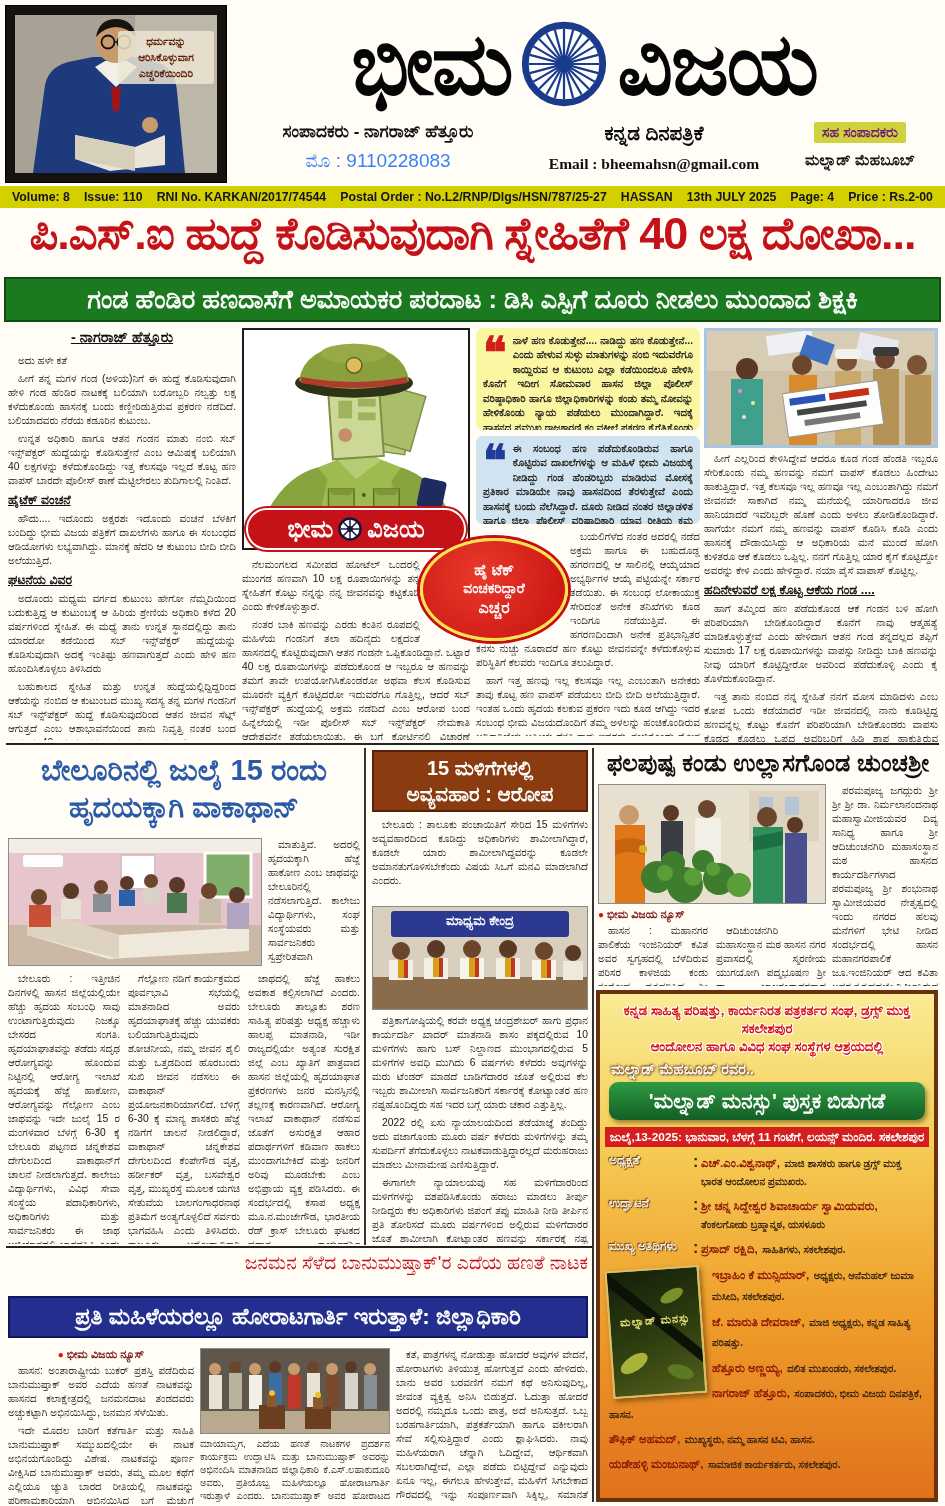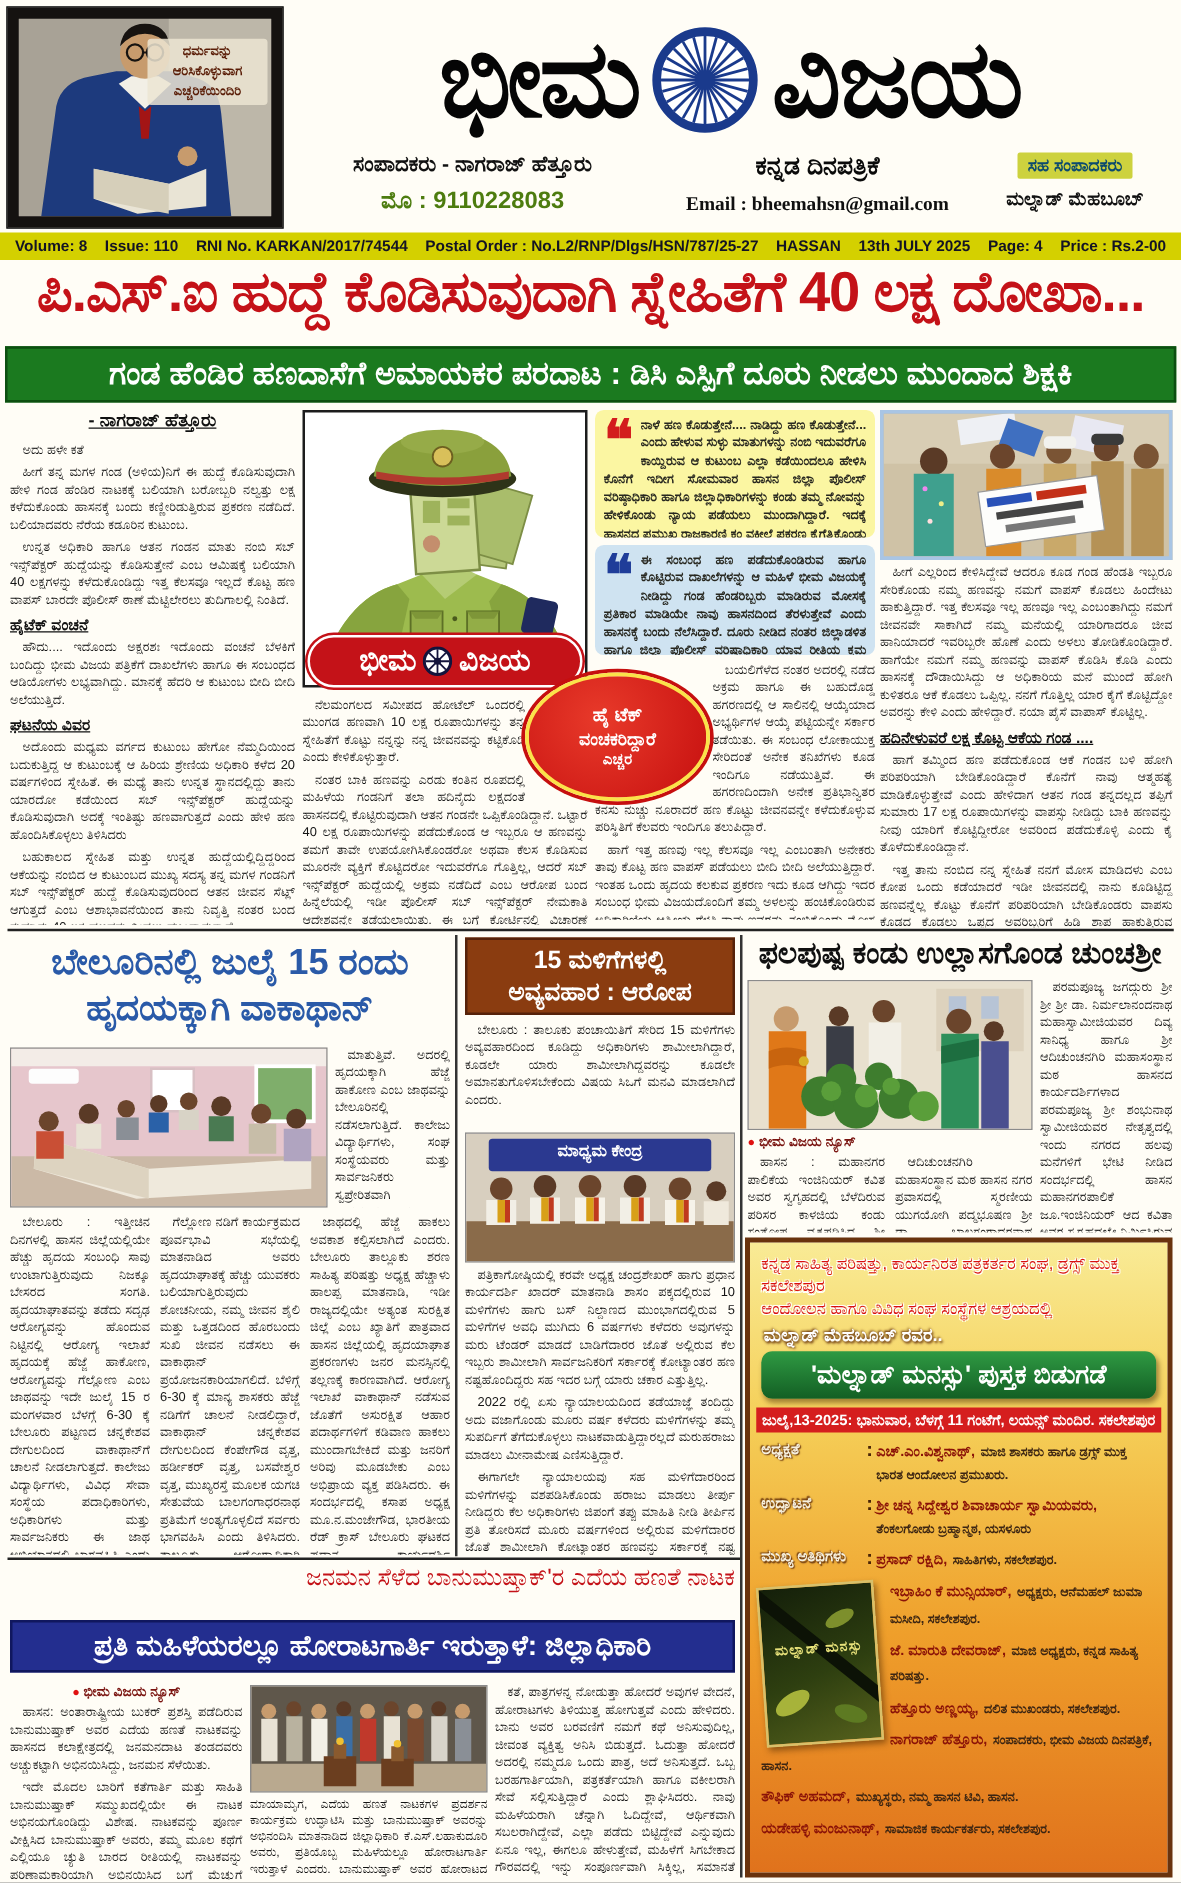--- a/index.html
+++ b/index.html
@@ -11,64 +11,64 @@
 .overflow{overflow:hidden}
 
 .photo-frame{left:6px;top:6px;width:220px;height:176px;border:9px solid #151210;background:#9a958b;box-shadow:inset 0 0 0 2px #3a332c,0 0 0 1px #000}
 .photo-frame svg{display:block;width:100%;height:100%}
 .frame-caption{position:absolute;right:3px;top:16px;width:96px;font-size:10.5px;font-weight:bold;color:#5a1d07;text-align:center;line-height:1.5;background:rgba(236,229,210,.85);padding:3px 2px;border-radius:3px}
 .mast-title{left:228px;top:8px;width:712px;height:112px;display:flex;align-items:center;justify-content:center;gap:10px}
 .mast-title .t{font-size:86px;font-weight:900;color:#050505;line-height:1;letter-spacing:-2px}
 .mast-sub{left:228px;top:122px;width:712px;display:flex;justify-content:space-between;align-items:flex-start}
 .ms-left{text-align:center;width:300px}
 .ms-left .ed{font-size:17px;font-weight:bold;color:#111}
-.ms-left .mo{font-size:19px;font-weight:bold;color:#4d7c0f;margin-top:8px}
+.ms-left .mo{font-size:19px;font-weight:normal;color:#3b82f6;margin-top:8px}
 .ms-center{text-align:center;width:230px}
 .ms-center .daily{font-size:20px;font-weight:900;color:#0a0a0a}
 .ms-center .email{font-size:15.5px;font-weight:bold;font-family:"Liberation Serif",serif;color:#101010;margin-top:10px}
 .ms-right{text-align:center;width:160px}
-.ms-right .lbl{display:inline-block;font-size:14px;font-weight:bold;background:#cdd23e;color:#0c4a6e;padding:2px 8px;border-radius:2px}
+.ms-right .lbl{display:inline-block;font-size:14px;font-weight:bold;background:#cdd23e;color:#701a75;padding:2px 8px;border-radius:2px}
 .ms-right .nm{font-size:15px;font-weight:900;color:#111;margin-top:8px}
 
 .info-bar{left:0;top:186px;width:945px;height:22px;background:#d4d000;display:flex;align-items:center;justify-content:space-between;padding:0 12px;font-size:12.3px;font-weight:bold;color:#131324;white-space:nowrap}
 
 .lead-head{left:0;top:211px;width:945px;text-align:center;color:#c41218;font-size:45px;font-weight:900;line-height:1.02;letter-spacing:-1px}
 .lead-strap{left:4px;top:277px;width:937px;height:45px;background:#1b7a1f;border:2px solid #0d4f10;color:#fff;display:flex;align-items:center;justify-content:center;font-size:25.5px;font-weight:900}
 .byline{font-size:14.5px;font-weight:bold;text-align:center;color:#111;margin-bottom:6px}
 .byline u{text-decoration:underline}
 .subhd{font-size:12.5px;font-weight:bold;text-align:left;text-decoration:underline;margin:3px 0;color:#111}
 .illus-box{left:242px;top:328px;width:228px;height:222px;border:2px solid #1c1c1c;background:#fff}
 .illus-box svg{display:block;width:100%;height:100%}
 .logo-pill{left:246px;top:508px;width:220px;height:42px;background:#c41218;border-radius:21px;border:2px solid #fff;box-shadow:0 0 0 2px #c41218;display:flex;align-items:center;justify-content:center;gap:5px;z-index:6}
 .logo-pill .lt{color:#fff;font-size:24px;font-weight:900;line-height:1}
 .qbox{border-radius:7px;padding:6px 7px;font-size:10.2px;font-weight:bold;line-height:1.42;text-align:justify;color:#27271f}
 .qy{background:#fbf6a2}
 .qb{background:#cfe3f1}
 .qmark{float:left;font-size:44px;line-height:.75;margin:2px 6px 0 0;font-family:"DejaVu Serif",serif}
 .qy .qmark{color:#d31d1d}
 .qb .qmark{color:#1f3d99}
 .oval{left:420px;top:538px;width:148px;height:103px;background:radial-gradient(circle at 40% 35%,#e83a2a,#c60f0f);border:3px solid #fbe24a;border-radius:50%;box-shadow:0 0 0 3px #c60f0f;z-index:7;display:flex;flex-direction:column;align-items:center;justify-content:center;color:#fff;font-weight:900;text-align:center;line-height:1.25}
-.oval .o1{font-size:15px}.oval .o2{font-size:14px}.oval .o3{font-size:12px}
+.oval .o1{font-size:15px}.oval .o2{font-size:14px}.oval .o3{font-size:16px}
 .spacer-r{float:right;width:50px;height:88px}
 .spacer-l{float:left;width:94px;height:108px}
 .photo-border{border:3px solid #a9c5e4;background:#cfc2a6}
 .photo-border svg{display:block;width:100%;height:100%}
 
 .hline{background:#222}.vline{background:#333}
 
 .belur-head{left:8px;top:752px;width:352px;text-align:center;color:#2a5aa8;font-size:29px;font-weight:900;line-height:1.28}
 .gray-photo{border:1px solid #8b8b8b;background:#e8dfd8}
 .gray-photo svg{display:block;width:100%;height:100%}
 .shops-headbox{left:372px;top:750px;width:216px;height:62px;background:#8a3c10;border:2px solid #56220a;color:#fff;display:flex;flex-direction:column;align-items:center;justify-content:center;font-size:20px;font-weight:900;line-height:1.3}
 .chun-head{left:598px;top:749px;width:340px;text-align:center;color:#101010;font-size:24px;font-weight:900}
 .bullet-line{font-size:11px;font-weight:900;color:#7a1410}
 .bullet-line .dot{color:#e01010;font-size:10px}
 
 .ad-box{left:596px;top:990px;width:342px;height:512px;border:4px solid #69320d;background:linear-gradient(180deg,#f9eb96 0%,#f5cf58 28%,#ef9f2b 62%,#e0721c 100%);padding:8px 9px;overflow:hidden}
-.ad-line{color:#d80f0f;font-weight:400;font-size:13.2px;line-height:1.35;text-shadow:-1px -1px 0 #fff,1px -1px 0 #fff,-1px 1px 0 #fff,1px 1px 0 #fff}
+.ad-line{color:#d80f0f;font-weight:700;font-size:13.2px;text-align:center;line-height:1.35;text-shadow:-1px -1px 0 #fff,1px -1px 0 #fff,-1px 1px 0 #fff,1px 1px 0 #fff}
 .ad-presenter{color:#fff;font-weight:900;font-size:14.5px;margin:6px 0 4px 2px;text-shadow:1px 1px 2px #6d3a10,-1px -1px 2px #6d3a10}
 .ad-title{background:linear-gradient(180deg,#2f9a43,#135f24);color:#fff;font-size:20.5px;font-weight:900;text-align:center;border-radius:9px;padding:7px 4px;box-shadow:2px 3px 4px rgba(60,30,0,.45)}
 .ad-date{background:#d51e1e;color:#fff;font-weight:bold;font-size:11.8px;text-align:center;padding:3px 2px;margin:7px -4px 6px}
 .ad-row{display:grid;grid-template-columns:84px 8px 1fr;margin-bottom:7px}
 .ad-lbl{font-size:12px;font-weight:900;color:#f7f1e0;text-shadow:1px 1px 1px #6d3a10,-1px -1px 1px #6d3a10}
 .ad-colon{font-weight:900;color:#4a2406}
 .gname{font-size:11.6px;font-weight:900;color:#8a1208}
 .grole{font-size:10.2px;font-weight:bold;color:#3c2512}
 .guest{margin-bottom:4.5px;line-height:1.3}
 .book-cover{float:left;width:94px;height:128px;margin:4px 9px 4px 0;transform:rotate(-4deg);border:2px solid #d8c06a;background:linear-gradient(160deg,#141f0a,#2e3f10 55%,#55601c);position:relative;box-shadow:2px 3px 5px rgba(60,30,0,.5)}

